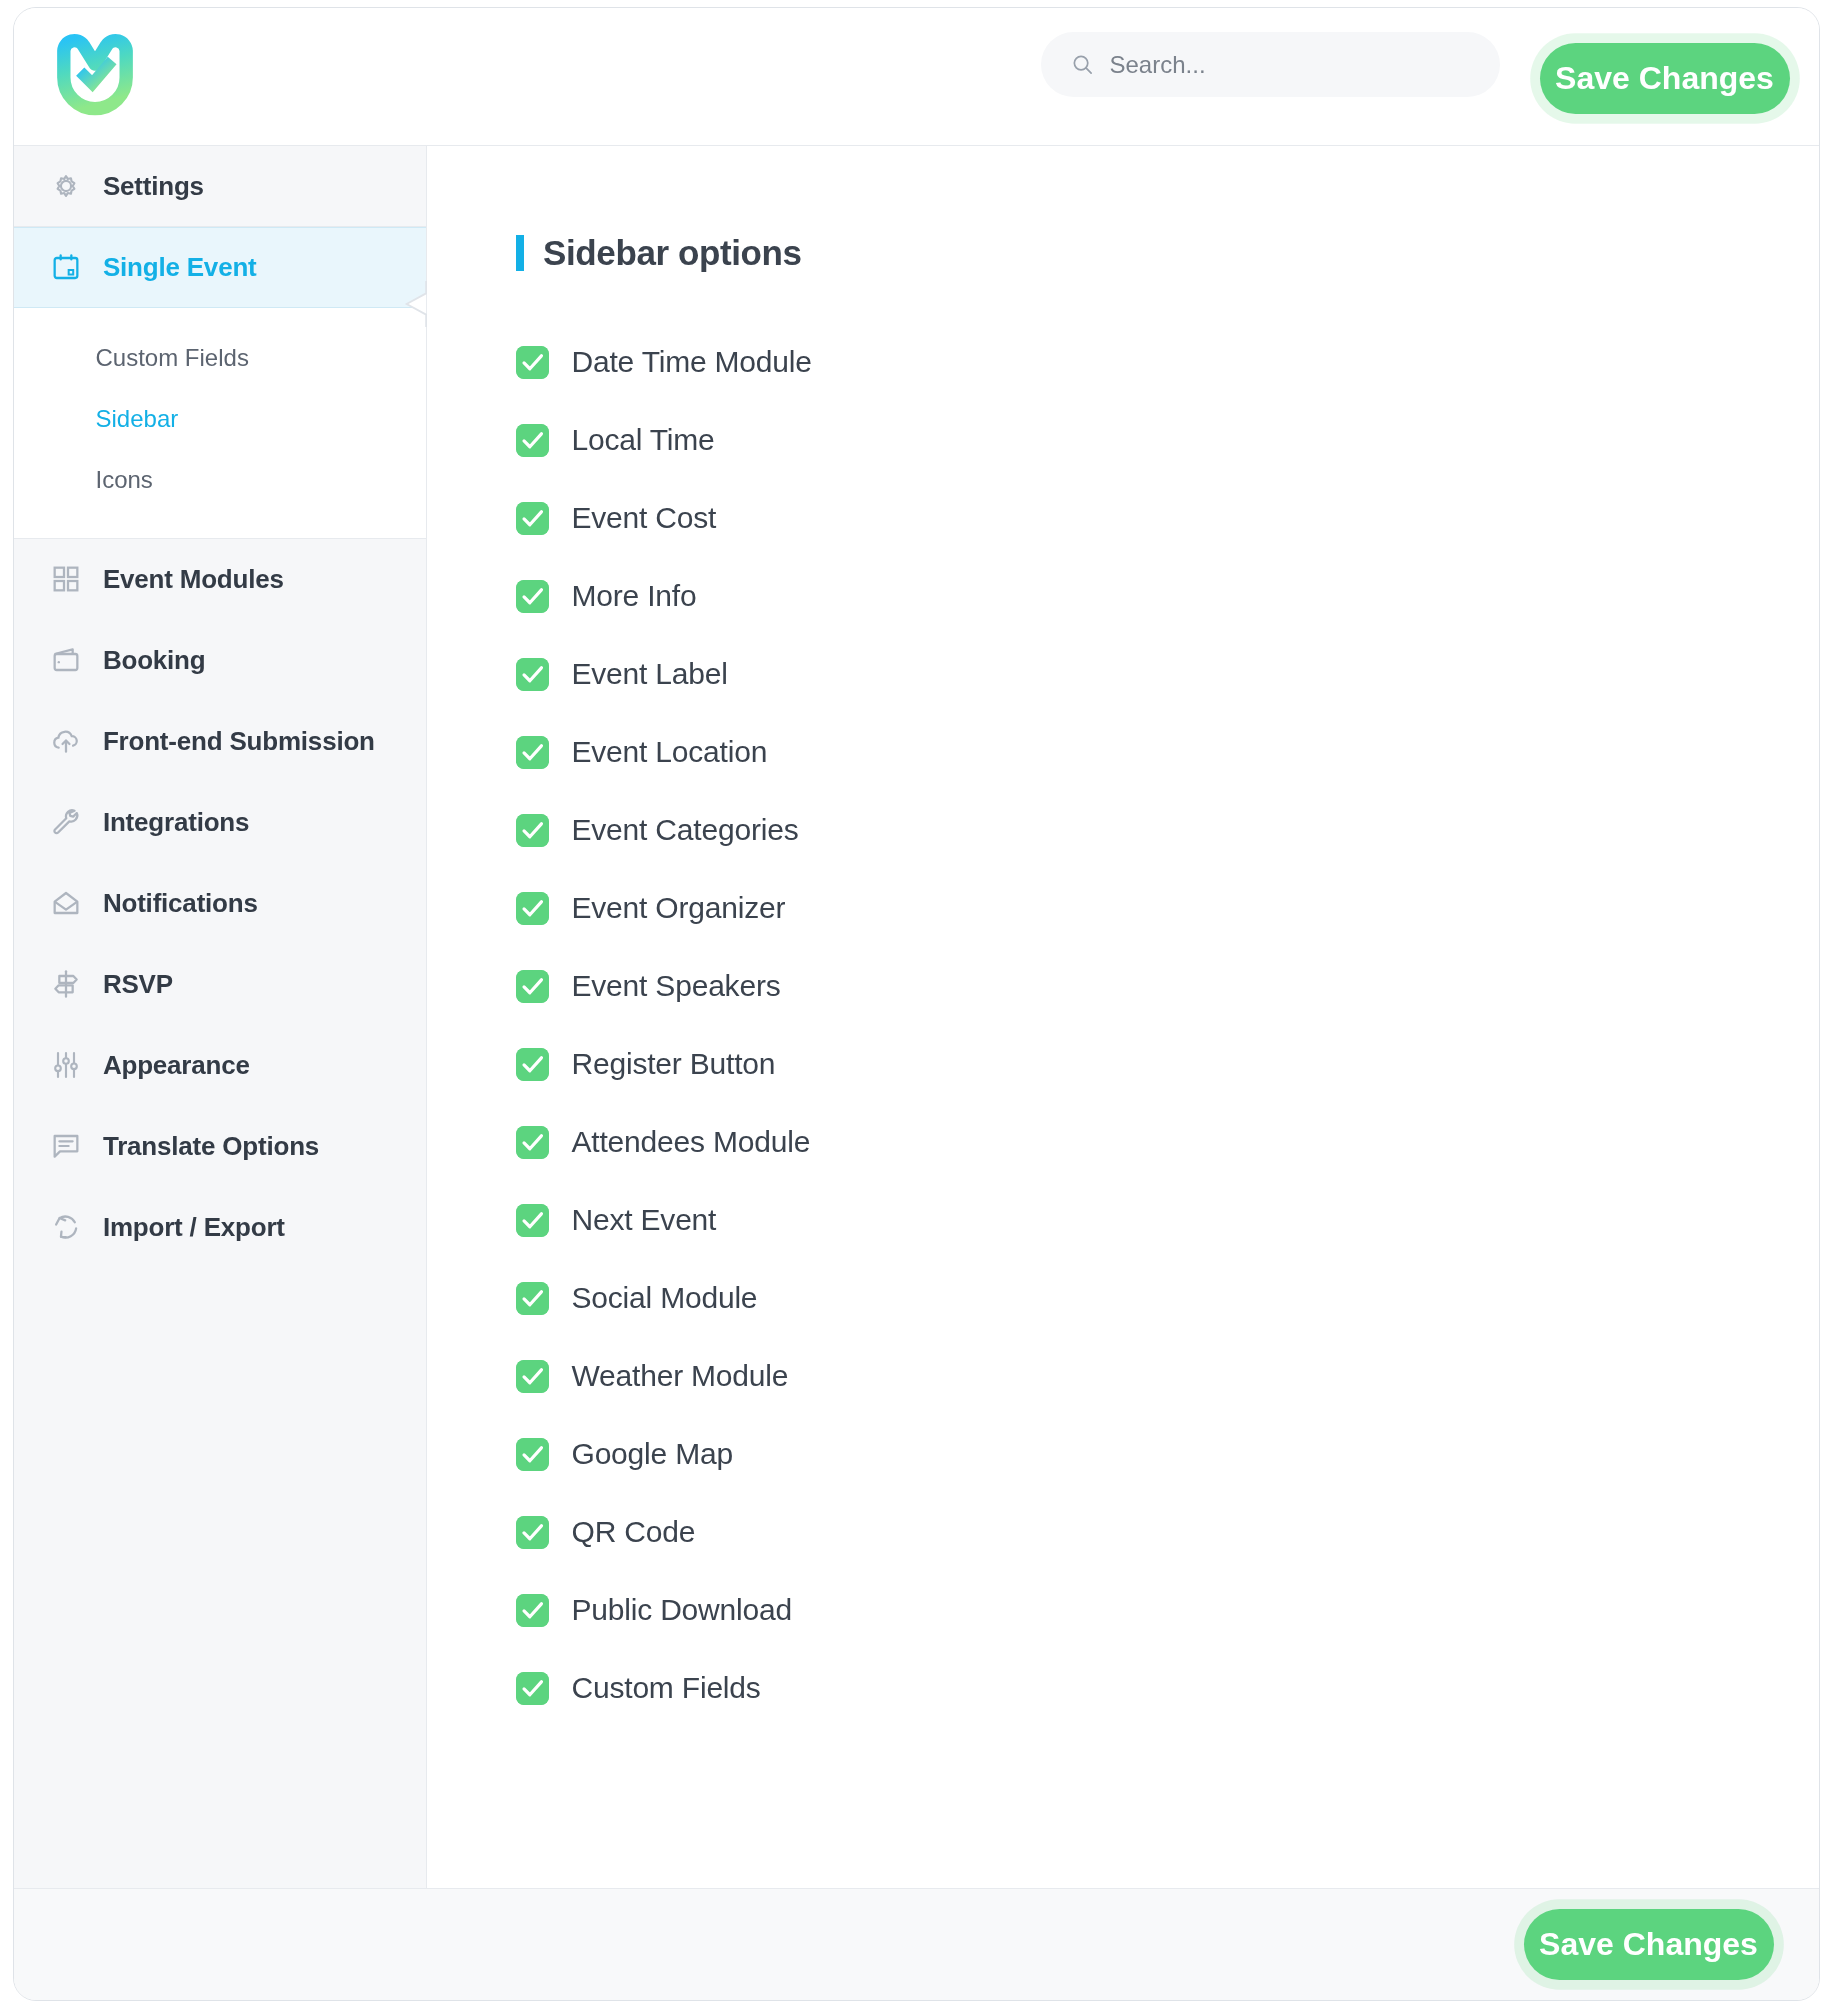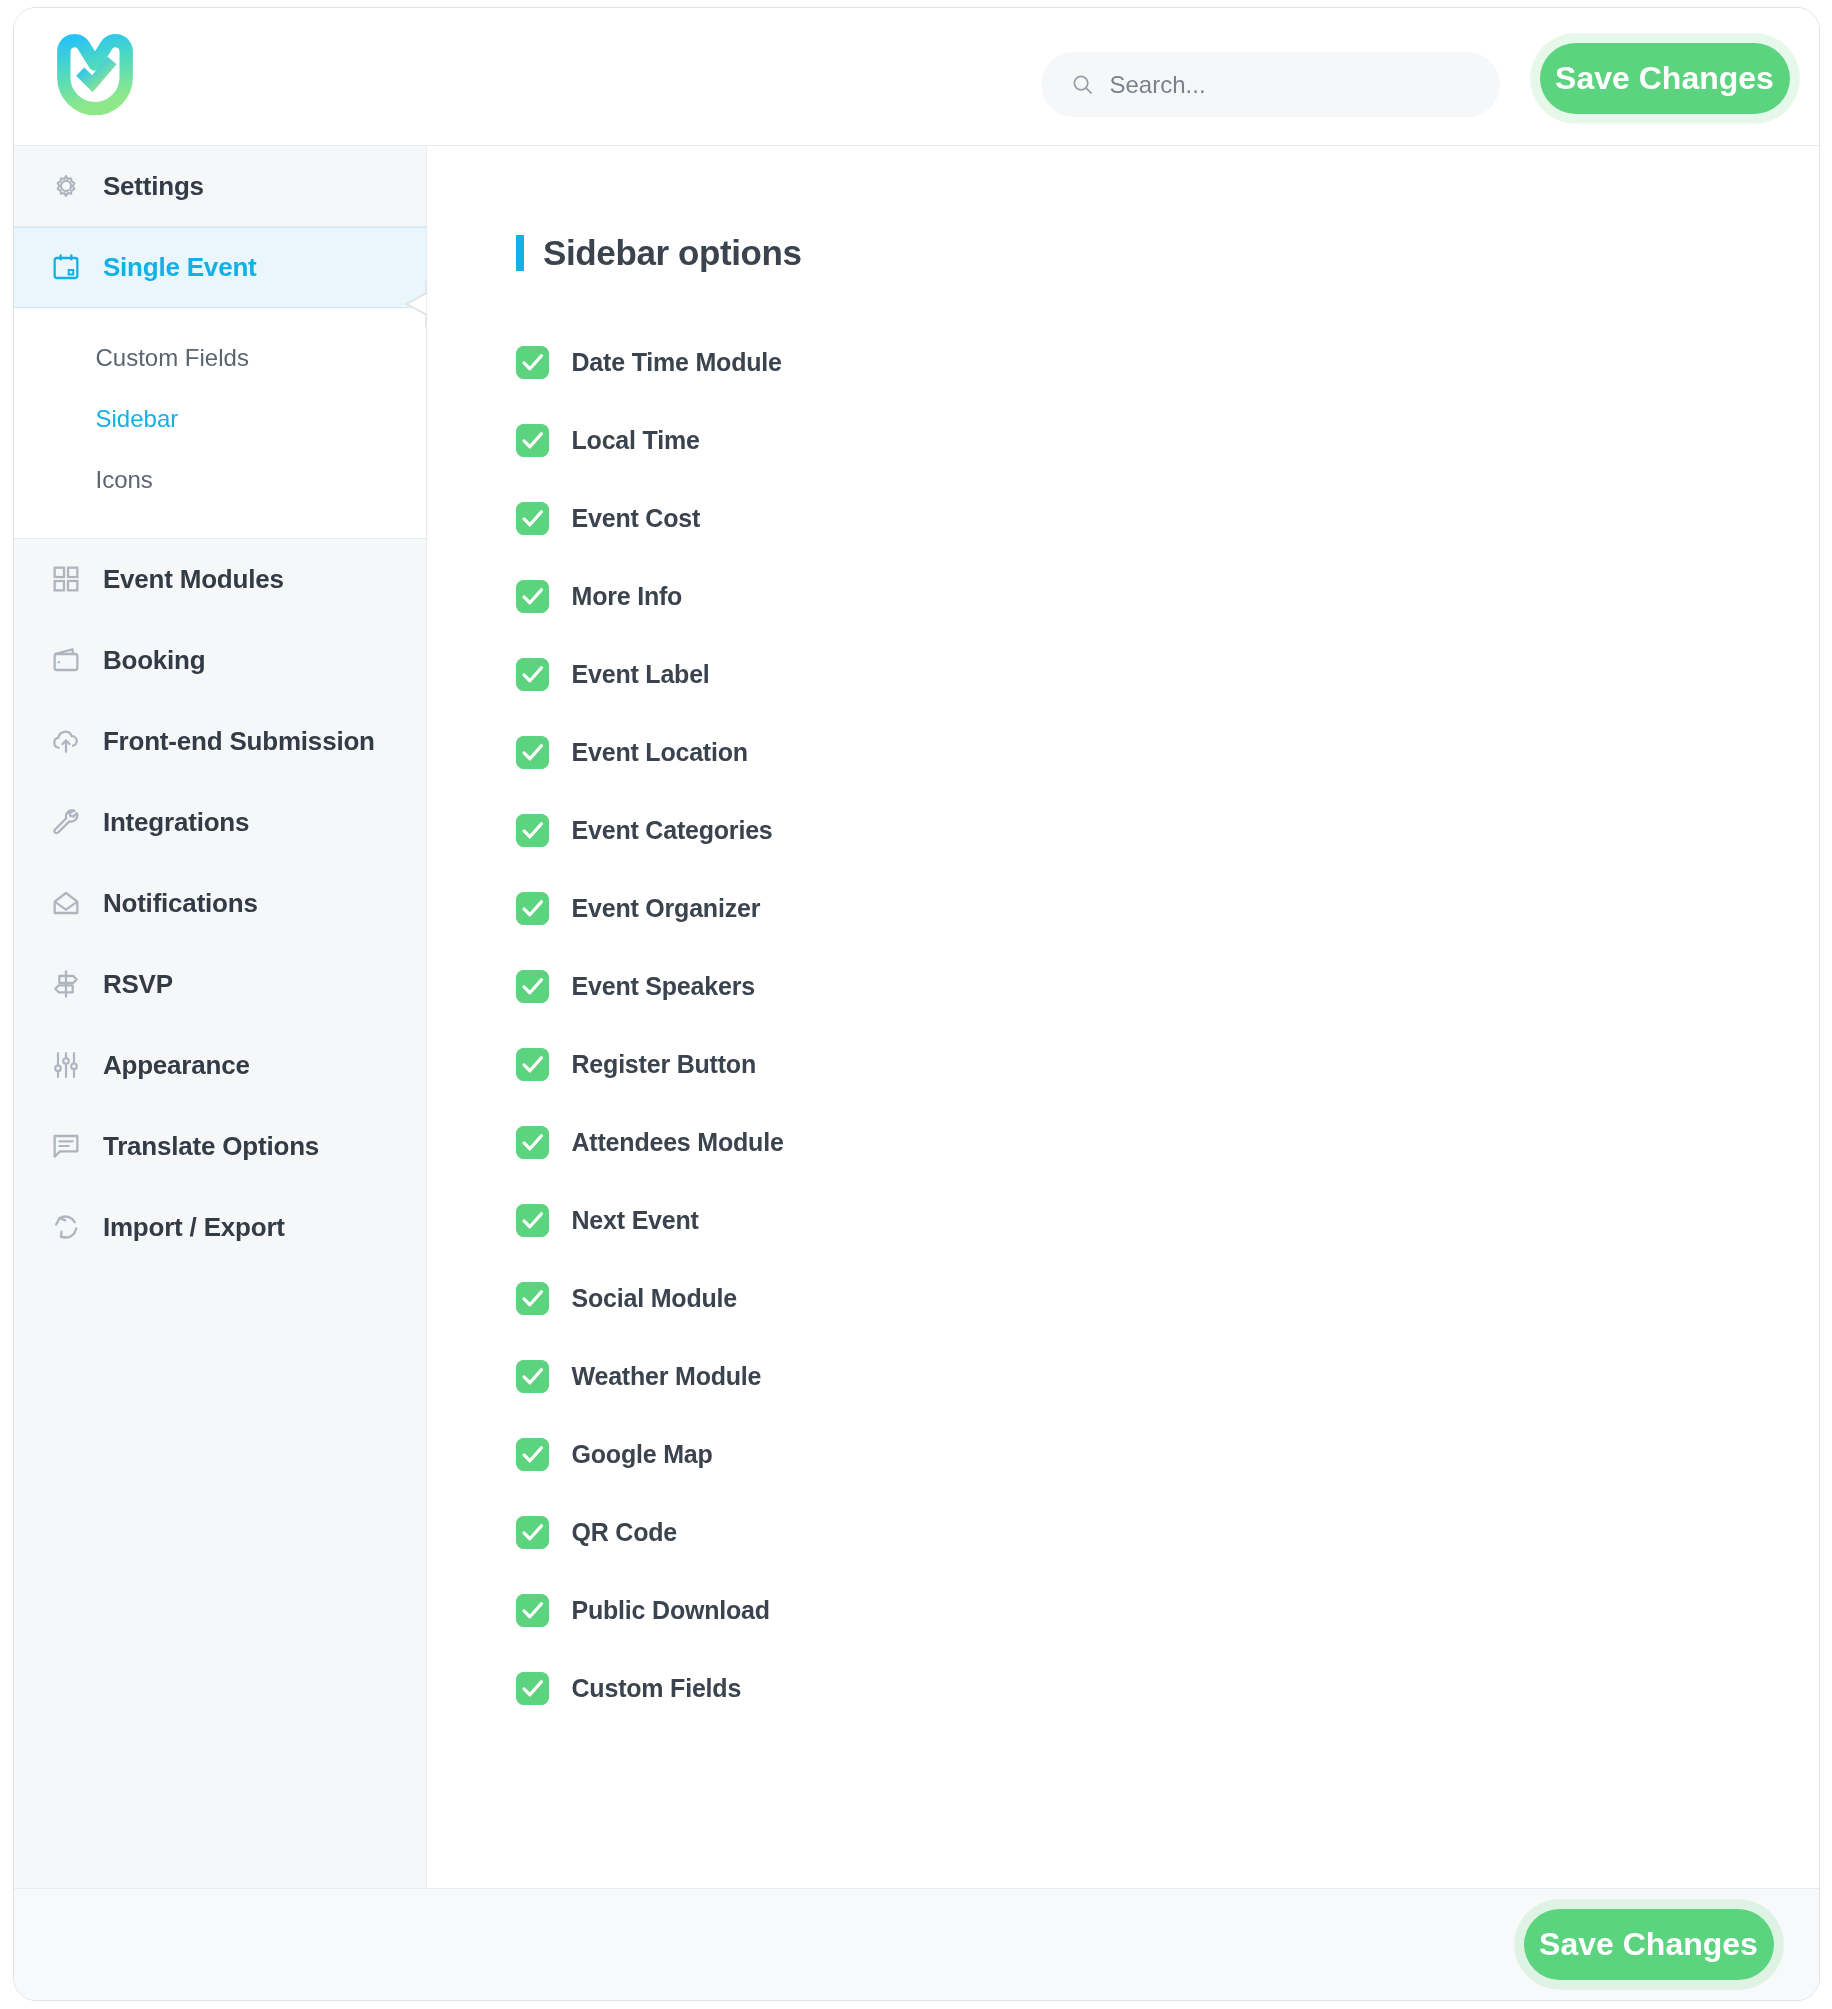--- a/index.html
+++ b/index.html
@@ -28,21 +28,21 @@
     background: #ffffff;
     border-bottom: 1.8px solid #e7eaee;
     display: flex;
     align-items: center;
     position: relative;
   }
   .logo-wrap { position: absolute; left: 32px; top: 16px; width: 98px; height: 98px; }
 
   .search-box {
     position: absolute;
-    left: 1027px; top: 44px;
+    left: 1027px; top: 24px;
     width: 459px; height: 65px;
     background: #f6f7f9;
     border-radius: 33px;
     display: flex;
     align-items: center;
     padding-left: 30px;
     gap: 16px;
   }
   .search-icon { width: 23px; height: 23px; flex: 0 0 23px; display:block; }
   .search-input {
@@ -144,21 +144,21 @@
     height: 78px;
     cursor: pointer;
   }
   .checkbox {
     width: 33px; height: 33px; flex: 0 0 33px;
     background: #5cd47f;
     border-radius: 8px;
     display: block;
   }
   .opt-label {
-    font-size: 25px; font-weight: bold; color: #3b434e;
+    font-size: 30px; font-weight: normal; color: #3b434e;
     letter-spacing: -0.2px;
   }
 
   
   .footer {
     flex: 0 0 112px;
     height: 112px;
     background: #f8f9fa;
     border-top: 1.8px solid #e7eaee;
     position: relative;

